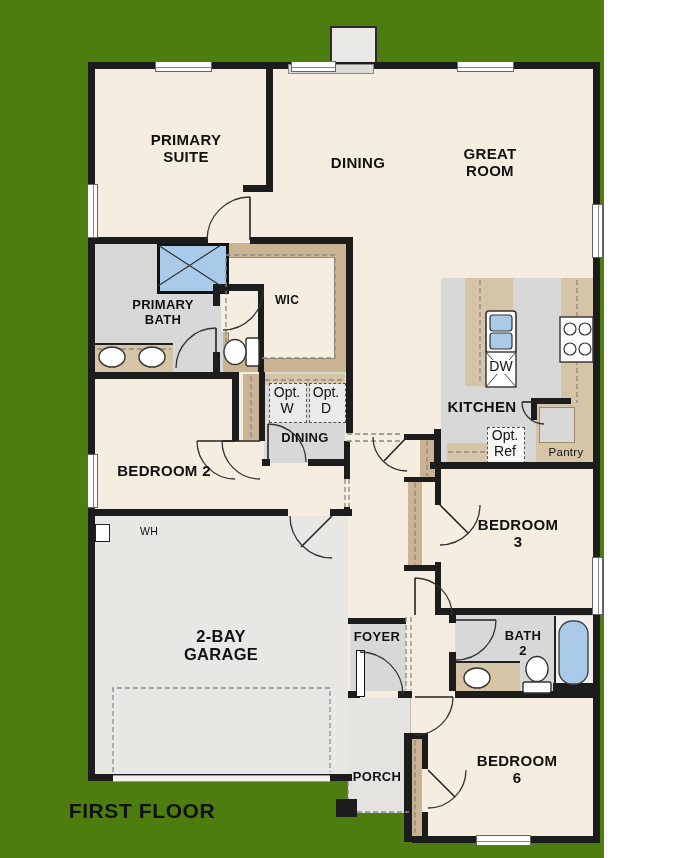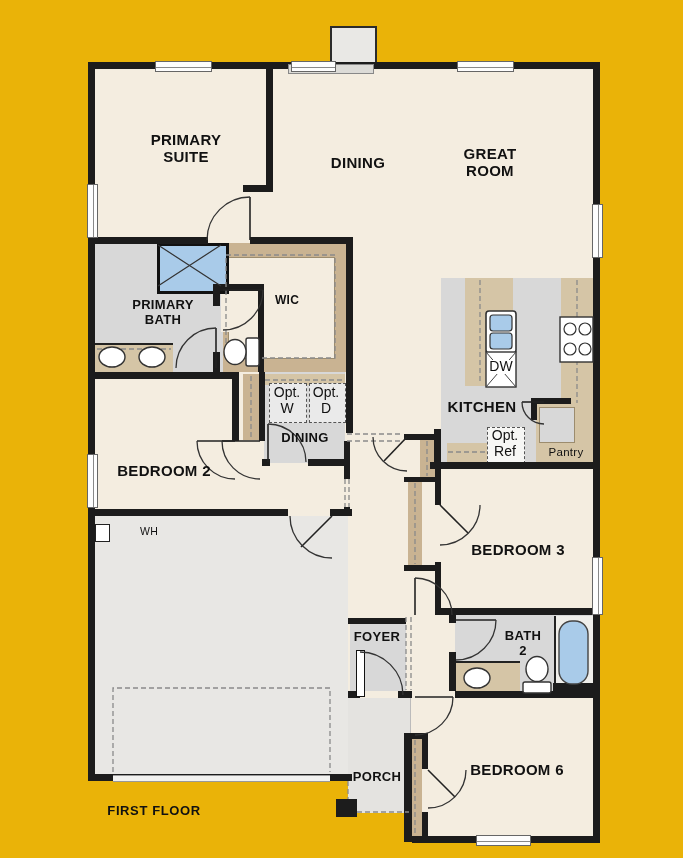--- a/index.html
+++ b/index.html
@@ -1,17 +1,17 @@
 <!DOCTYPE html>
 <html><head>
 <meta charset="utf-8">
 <style>
   html,body{margin:0;padding:0;background:#ffffff;}
-  #stage{position:relative;width:683px;height:858px;background:#eab308;overflow:hidden;
-         font-family:"Liberation Sans","DejaVu Sans",sans-serif;}
+  #stage{position:relative;width:588px;height:858px;background:#4d7c0f;overflow:hidden;
+         font-family:"Liberation Sans","DejaVu Sans",sans-serif;padding-left:16px;}
   .abs{position:absolute;}
   .w{position:absolute;background:#1c1c1c;}
   .floor{position:absolute;}
   .beige{background:#f4ede0;}
   .gray{background:#d8d8d8;}
   .ggray{background:#e8e7e4;}
   .pgray{background:#e4e3e0;}
   .tan{background:#d5c5a6;}
   .dtan{background:#c9b392;}
   .lbl{position:absolute;transform:translate(-50%,-50%);color:#111;text-align:center;
@@ -245,29 +245,31 @@
   <div class="lbl big" style="left:358px;top:163px;">DINING</div>
   <div class="lbl big" style="left:490px;top:163px;">GREAT
 ROOM</div>
   <div class="lbl med" style="left:163px;top:313px;">PRIMARY
 BATH</div>
   <div class="lbl" style="left:287px;top:301px;font-size:12px;font-weight:bold;">WIC</div>
   <div class="lbl med" style="left:305px;top:438px;">DINING</div>
   <div class="lbl big" style="left:164px;top:443px;margin-top:28px;">BEDROOM 2</div>
   <div class="lbl big" style="left:482px;top:407px;">KITCHEN</div>
   <div class="lbl" style="left:566px;top:452px;font-size:11.5px;">Pantry</div>
-  <div class="lbl big" style="left:518px;top:550px;">BEDROOM 3</div>
+  <div class="lbl big" style="left:518px;top:534px;">BEDROOM 3</div>
+  <div class="lbl" style="left:221px;top:645px;font-size:16.5px;font-weight:bold;">2-BAY
+GARAGE</div>
   <div class="lbl med" style="left:377px;top:637px;">FOYER</div>
   <div class="lbl med" style="left:523px;top:644px;">BATH
 2</div>
   <div class="lbl med" style="left:377px;top:749px;margin-top:28px;">PORCH</div>
   <div class="lbl big" style="left:517px;top:770px;">BEDROOM 6</div>
   <div class="lbl sm" style="left:501px;top:367px;">DW</div>
   <div class="lbl sm" style="left:287px;top:401px;">Opt.
 W</div>
   <div class="lbl sm" style="left:326px;top:401px;">Opt.
 D</div>
   <div class="lbl sm" style="left:505px;top:444px;">Opt.
 Ref</div>
   <div class="lbl" style="left:121px;top:532px;font-size:10.5px;margin-left:28px;">WH</div>
-  <div class="lbl" style="left:154px;top:811px;font-size:13px;font-weight:bold;letter-spacing:.6px;">FIRST FLOOR</div>
+  <div class="lbl" style="left:142px;top:811px;font-size:21px;font-weight:bold;letter-spacing:.6px;">FIRST FLOOR</div>
 
 </div>
 
 </body></html>

